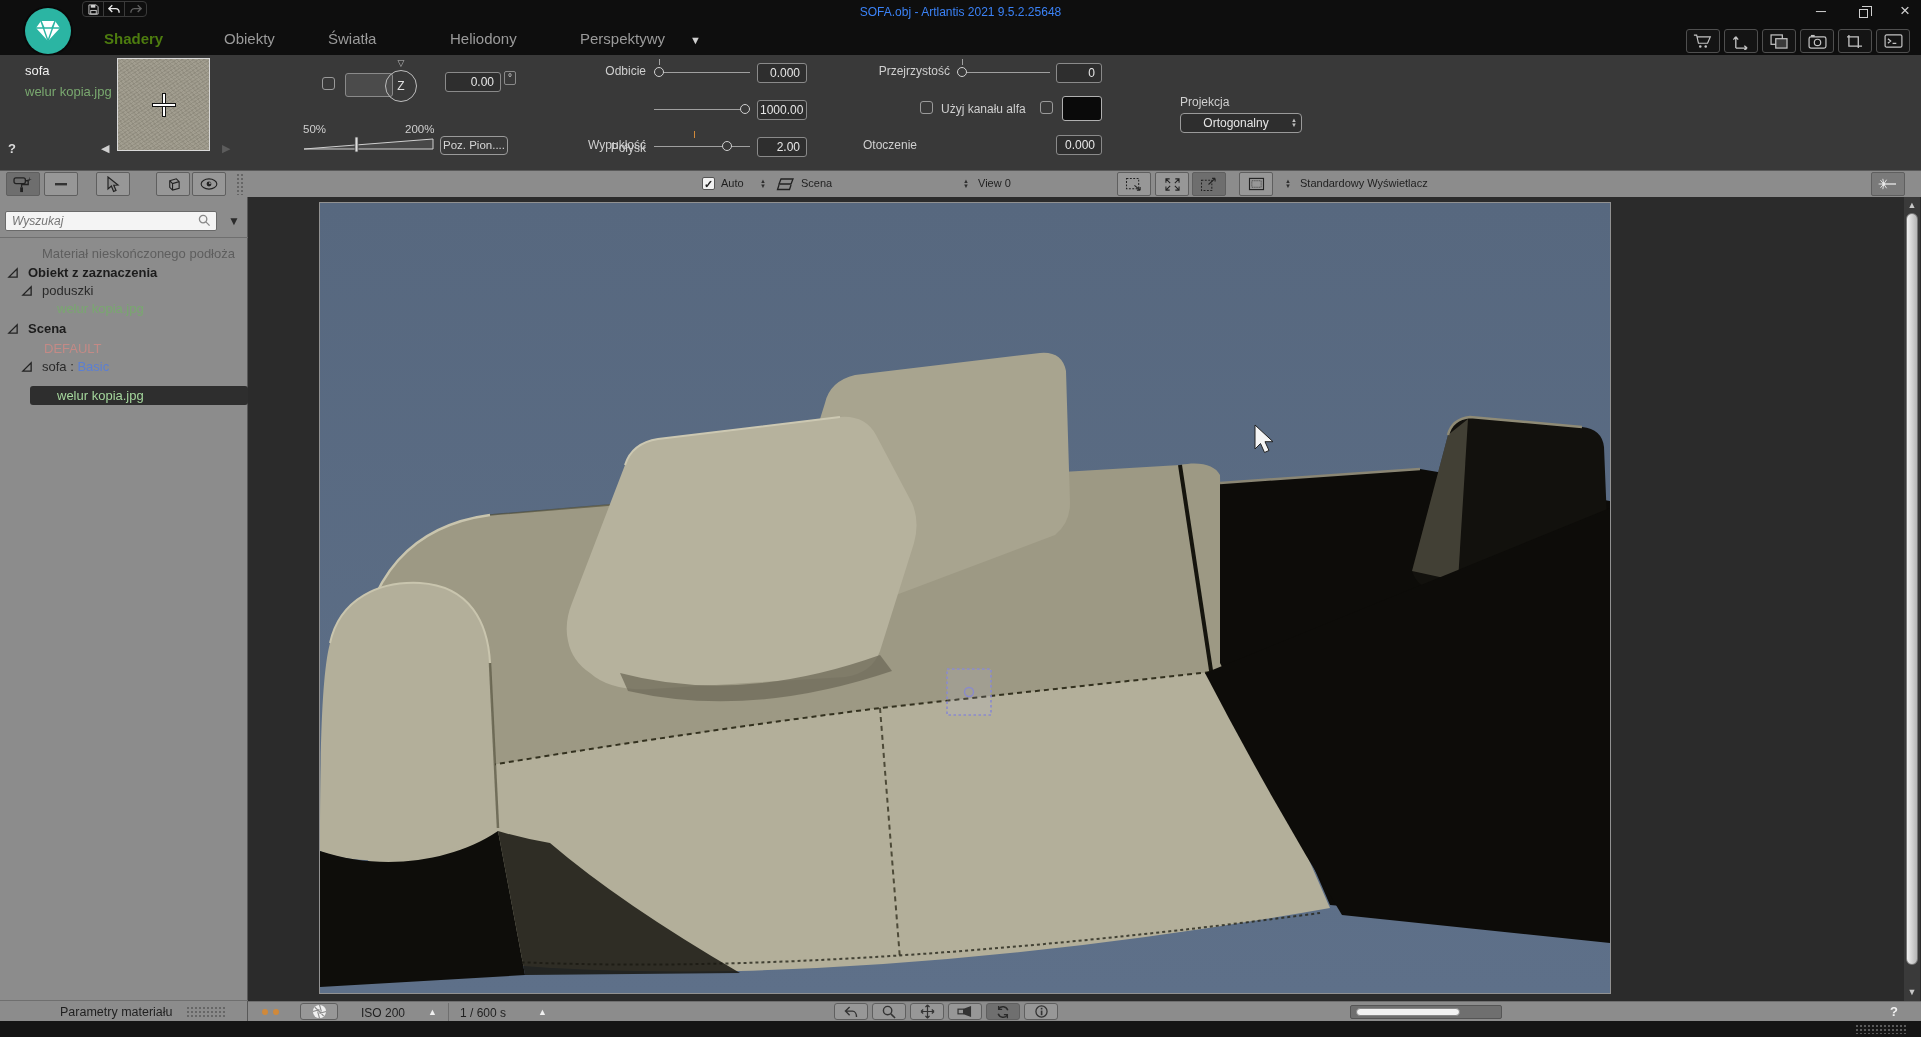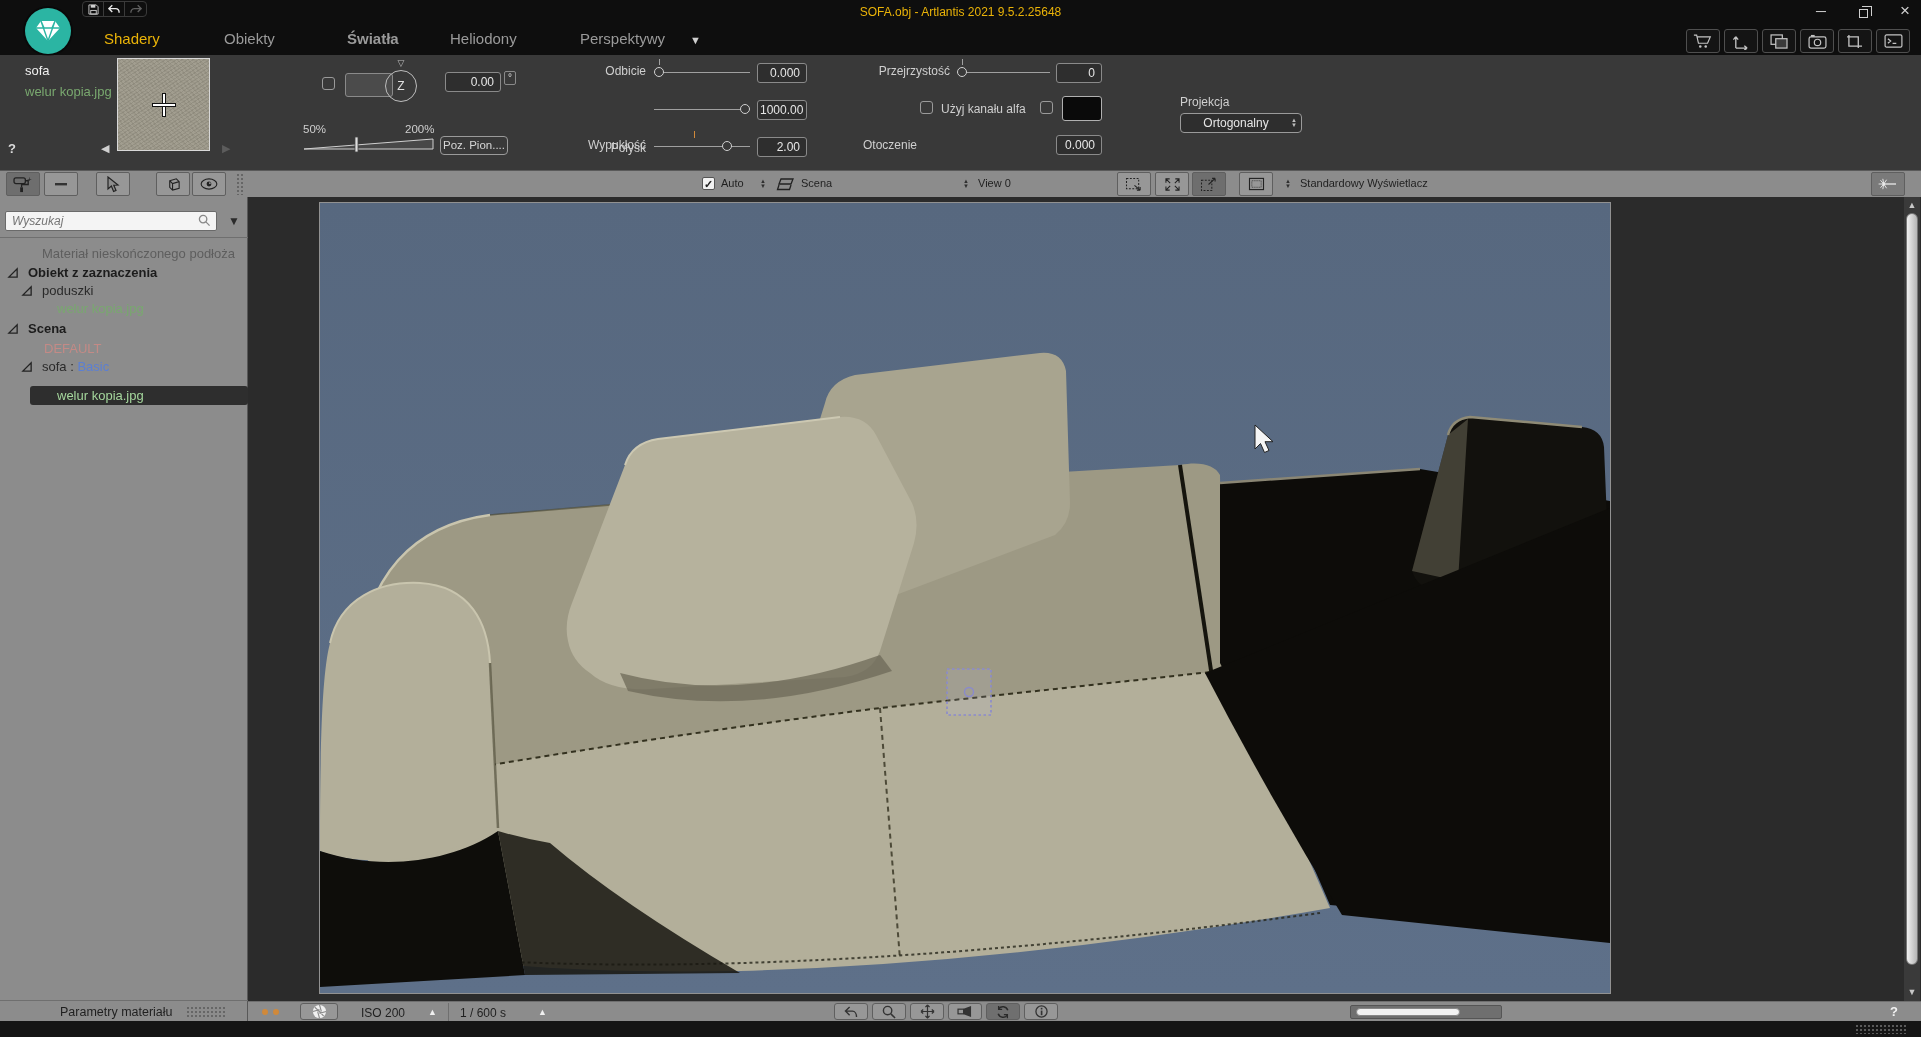--- a/index.html
+++ b/index.html
@@ -8,31 +8,31 @@
     --green-file:#79a86f; --green-file-sel:#a4d69c; --blue-type:#5b7fd4; --pink-default:#c38a86;
     --orange-dot:#d0893a; --accent-teal:#2bb5a3;
   }
   *{margin:0;padding:0;box-sizing:border-box;}
   html,body{width:1921px;height:1037px;overflow:hidden;background:#1a1a1a;
     font-family:"Liberation Sans",sans-serif;-webkit-font-smoothing:antialiased;}
   .abs{position:absolute;}
   
   .titlebar{left:0;top:0;width:1921px;height:26px;background:var(--bar-bg);}
   .menubar{left:0;top:26px;width:1921px;height:29px;background:var(--bar-bg);}
-  .win-title{left:0;right:0;top:5px;text-align:center;font-size:12px;color:#eab308;}
+  .win-title{left:0;right:0;top:5px;text-align:center;font-size:12px;color:#3b82f6;}
   .quickbar{left:82px;top:1px;height:16px;display:flex;border:1px solid #3a3a3a;border-radius:4px;}
   .quickbar .qbtn{width:21px;height:14px;display:flex;align-items:center;justify-content:center;border-right:1px solid #3a3a3a;}
   .quickbar .qbtn:last-child{border-right:none;}
   .winctl{top:2px;width:30px;height:18px;color:#cfcfcf;font-size:14px;text-align:center;line-height:18px;cursor:default;}
   .restore-glyph{display:inline-block;width:9px;height:9px;border:1px solid #cfcfcf;position:relative;top:2px;}
   .restore-glyph::before{content:"";position:absolute;left:2px;top:-4px;width:9px;height:9px;border:1px solid #cfcfcf;border-left:none;border-bottom:none;}
   .logo{left:25px;top:8px;width:46px;height:46px;border-radius:50%;background:var(--accent-teal);z-index:30;
     display:flex;align-items:center;justify-content:center;box-shadow:0 0 0 2px rgba(0,0,0,.35);}
   .menu-item{top:0;height:29px;line-height:26px;font-size:15px;color:#9a9a9a;cursor:default;}
-  .menu-item.active{color:#eab308;font-weight:400;}
+  .menu-item.active{color:#4d7c0f;font-weight:700;}
   .tool-btn{width:34px;height:24px;border:1px solid #4f4f4f;border-radius:3px;background:#141414;
     display:flex;align-items:center;justify-content:center;}
   
   .shader-panel{left:0;top:55px;width:1921px;height:115px;background:var(--panel-bg);color:#c8c8c8;font-size:12px;}
   .mat-name{left:25px;top:8px;color:#f0f0f0;font-size:13px;}
   .tex-name{left:25px;top:29px;color:var(--green-file);font-size:13px;}
   .thumb{left:117px;top:3px;width:93px;height:93px;border:1px solid #d8d8d8;
     background:
      repeating-linear-gradient(47deg, rgba(120,115,100,.18) 0 2px, rgba(0,0,0,0) 2px 4px),
      repeating-linear-gradient(-33deg, rgba(60,58,50,.14) 0 1px, rgba(0,0,0,0) 1px 3px),
@@ -142,21 +142,21 @@
 <div class="abs logo">
   <svg width="26" height="24" viewBox="0 0 26 24">
     <path d="M6 2 L20 2 L25 9 L13 22 L1 9 Z" fill="#ffffff"></path>
     <path d="M6 2 L13 22 M20 2 L13 22 M1 9 H25 M6 2 L9 9 M20 2 L17 9" stroke="#2bb5a3" stroke-width="1.4" fill="none"></path>
   </svg>
 </div>
 
 <div class="abs menubar">
   <div class="abs menu-item active" style="left:104px;">Shadery</div>
   <div class="abs menu-item" style="left:224px;">Obiekty</div>
-  <div class="abs menu-item" style="left:347px;font-weight:bold;">Światła</div>
+  <div class="abs menu-item" style="left:328px;">Światła</div>
   <div class="abs menu-item" style="left:450px;">Heliodony</div>
   <div class="abs menu-item" style="left:580px;">Perspektywy</div>
   <div class="abs" style="left:690px;top:8px;color:#cfcfcf;font-size:11px;">▼</div>
 
   <div class="abs tool-btn" style="left:1686px;top:3px;">
     <svg width="20" height="16" viewBox="0 0 22 17">
         <path d="M1 2 H4 L6 11 H16 L19 4 H5" fill="none" stroke="#c4c4c4" stroke-width="1.3"></path>
         <circle cx="8" cy="14.5" r="1.4" fill="#c4c4c4"></circle>
         <circle cx="14" cy="14.5" r="1.4" fill="#c4c4c4"></circle>
       </svg>

